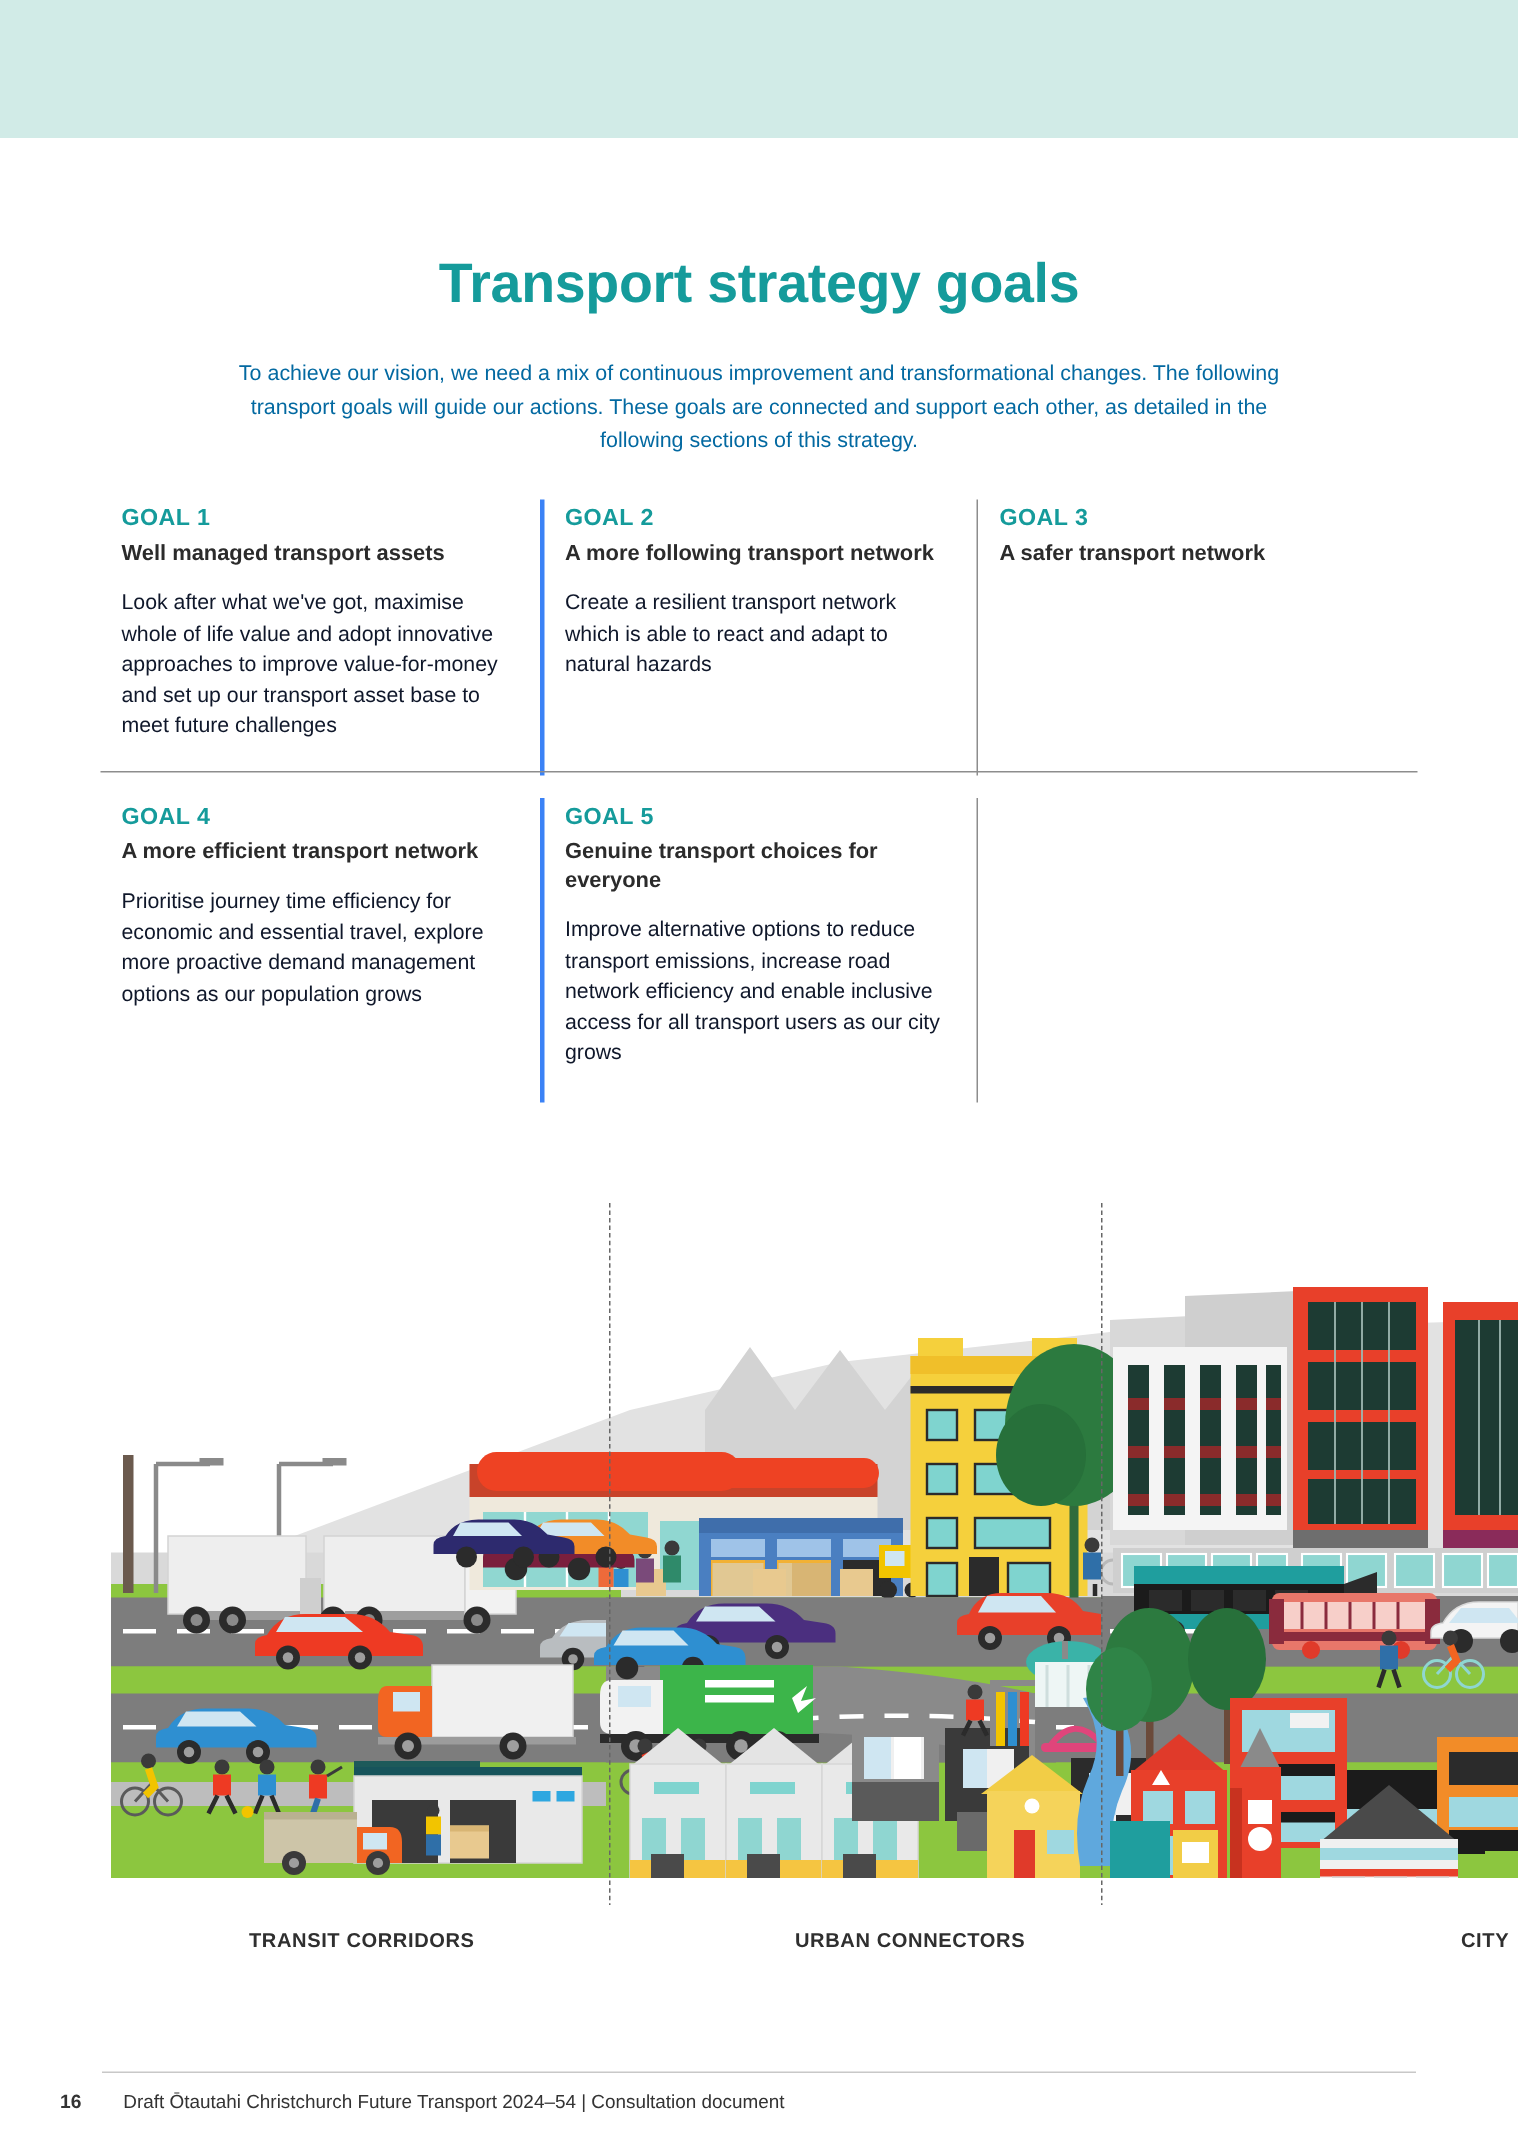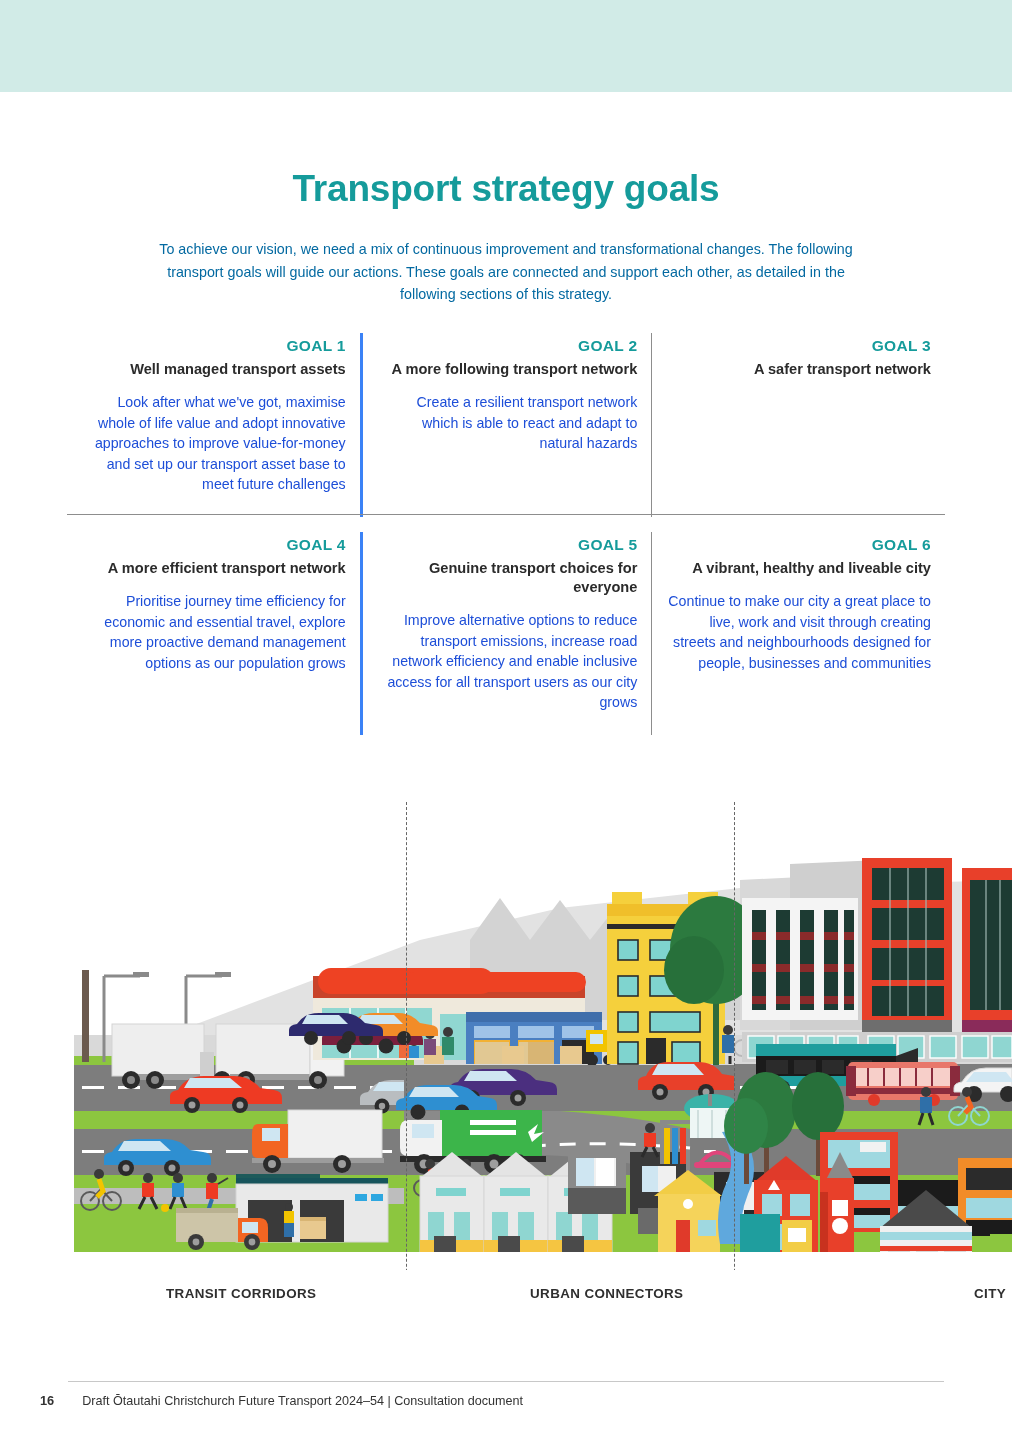--- a/index.html
+++ b/index.html
@@ -46,21 +46,21 @@
   .goals-grid {
     position: absolute;
     left: 67px; top: 333px;
     width: 878px;
     display: grid;
     grid-template-columns: 1fr 1fr 1fr;
   }
   .goal-cell {
     position: relative;
     padding: 4px 14px 22px;
-    text-align: right;
+    text-align: left;
   }
   .goal-cell.col-mid  { border-left: 3px solid #3b82f6; border-right: 1px solid #8d8d8d; }
   .goals-row-1 .goal-cell { min-height: 182px; }
   .goals-row-2 .goal-cell { min-height: 200px; }
 
   .goal-sep {
     position: absolute;
     left: 67px; top: 514px;
     width: 878px; height: 1px;
     background: #8d8d8d;
@@ -76,21 +76,21 @@
   .goal-title {
     font-size: 14.6px;
     font-weight: bold;
     color: #2b2b2b;
     line-height: 19px;
     margin: 0 0 13px;
   }
   .goal-desc {
     font-size: 14.2px;
     line-height: 20.6px;
-    color: #1d4ed8;
+    color: #0f172a;
     margin: 0;
   }
 
   
   .framework-heading {
     position: absolute;
     left: 69px; top: 812px;
     font-size: 21px;
     font-weight: bold;
     color: #3c3c3c;
@@ -182,25 +182,20 @@
 <div class="goals-grid goals-row-2" style="top:532px;">
   <div class="goal-cell">
     <div class="goal-label">GOAL 4</div>
     <div class="goal-title">A more efficient transport network</div>
     <div class="goal-desc">Prioritise journey time efficiency for economic and essential travel, explore more proactive demand management options as our population grows</div>
   </div>
   <div class="goal-cell col-mid">
     <div class="goal-label">GOAL 5</div>
     <div class="goal-title">Genuine transport choices for everyone</div>
     <div class="goal-desc">Improve alternative options to reduce transport emissions, increase road network efficiency and enable inclusive access for all transport users as our city grows</div>
-  </div>
-  <div class="goal-cell">
-    <div class="goal-label">GOAL 6</div>
-    <div class="goal-title">A vibrant, healthy and liveable city</div>
-    <div class="goal-desc">Continue to make our city a great place to live, work and visit through creating streets and neighbourhoods designed for people, businesses and communities</div>
   </div>
 </div>
 
 <div class="framework-heading">
   <div>One Network Framework</div>
   <div>movement and place framework</div>
 </div>
 
 <div class="illustration">
   <svg width="1012" height="490" viewBox="0 0 1012 490" xmlns="http://www.w3.org/2000/svg">

